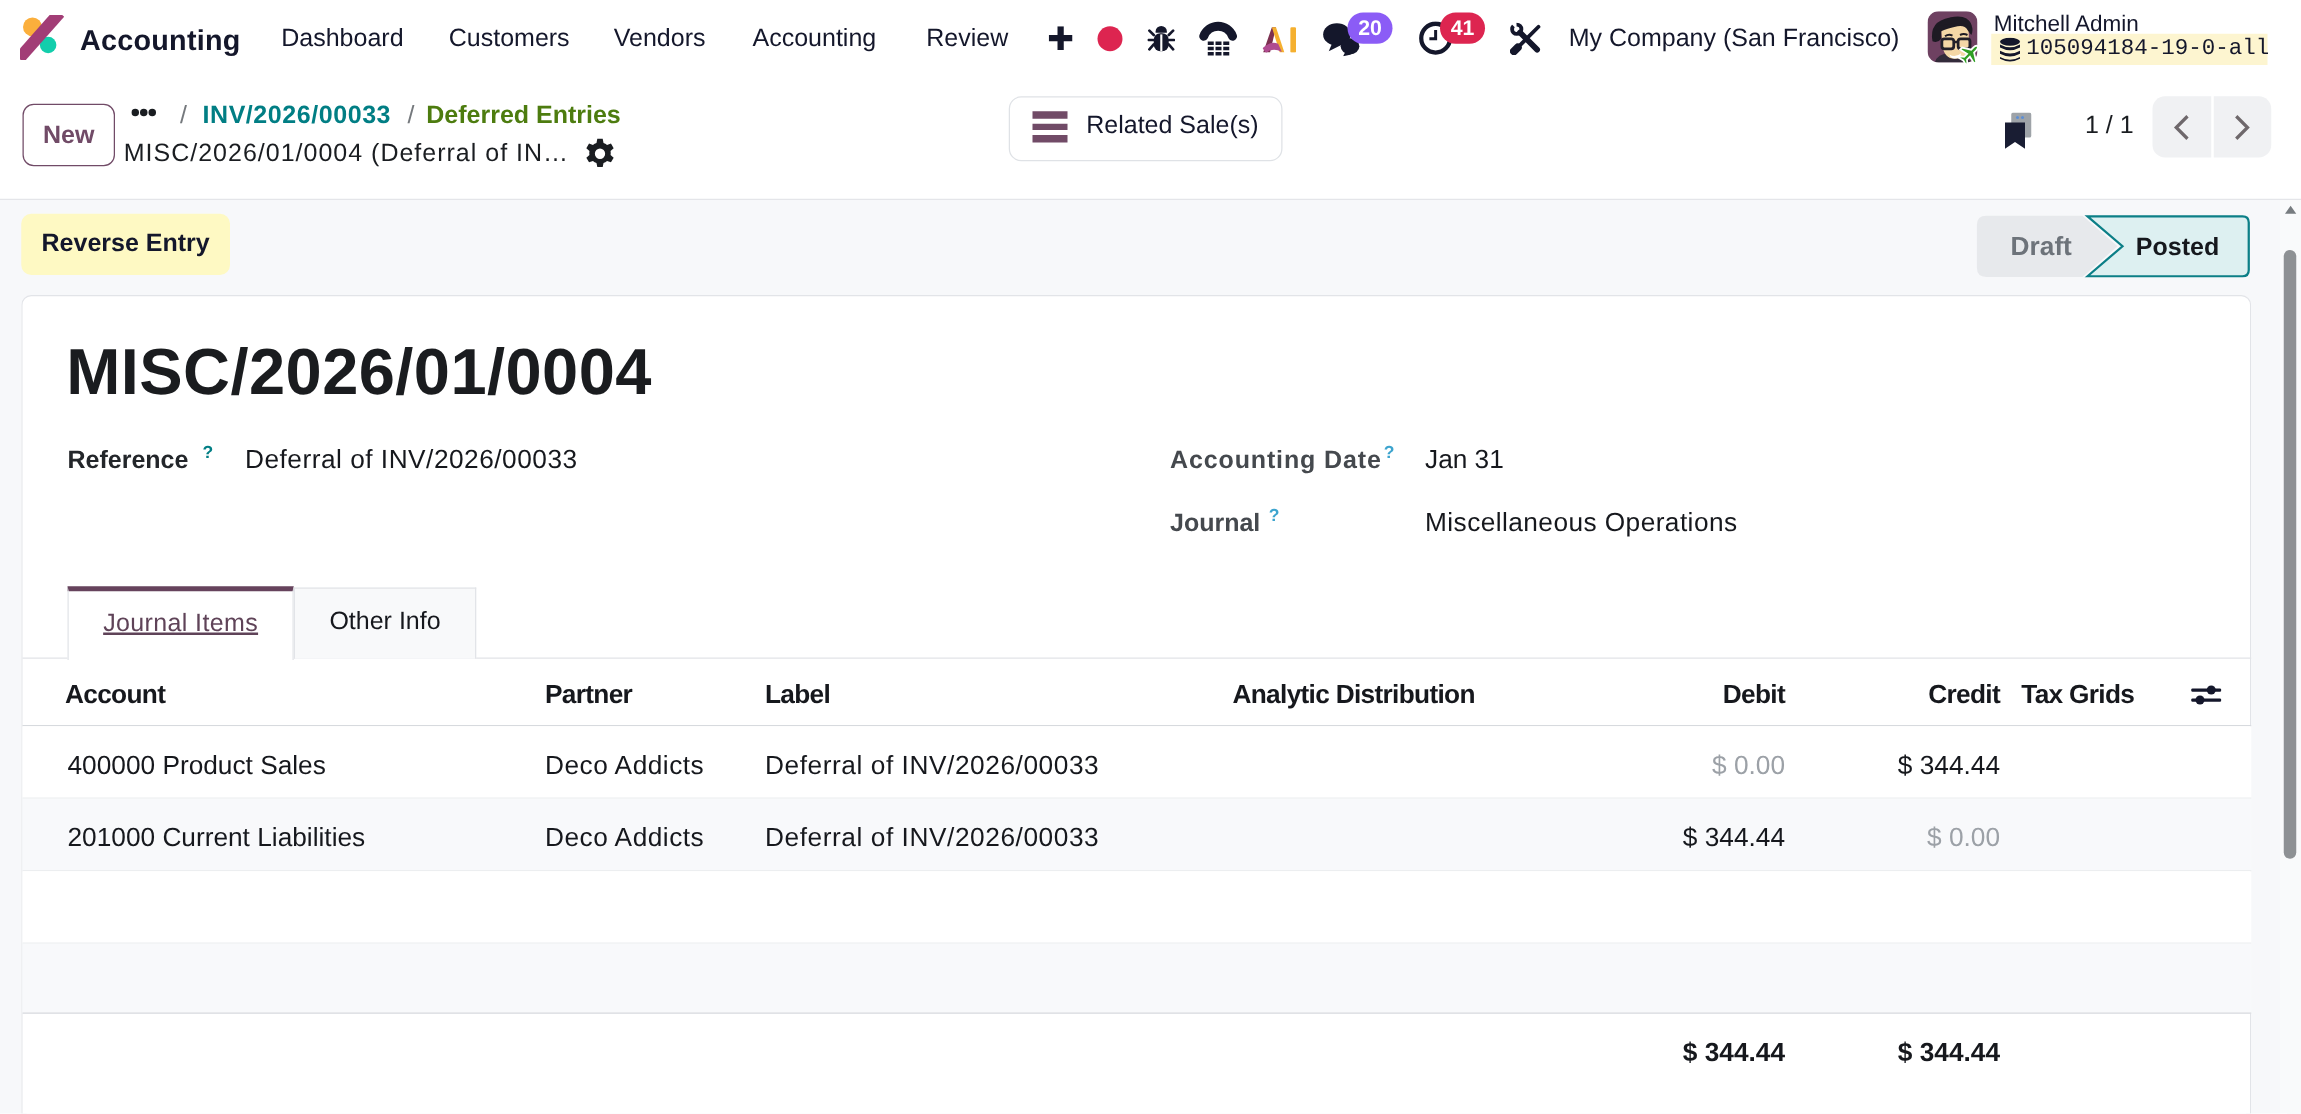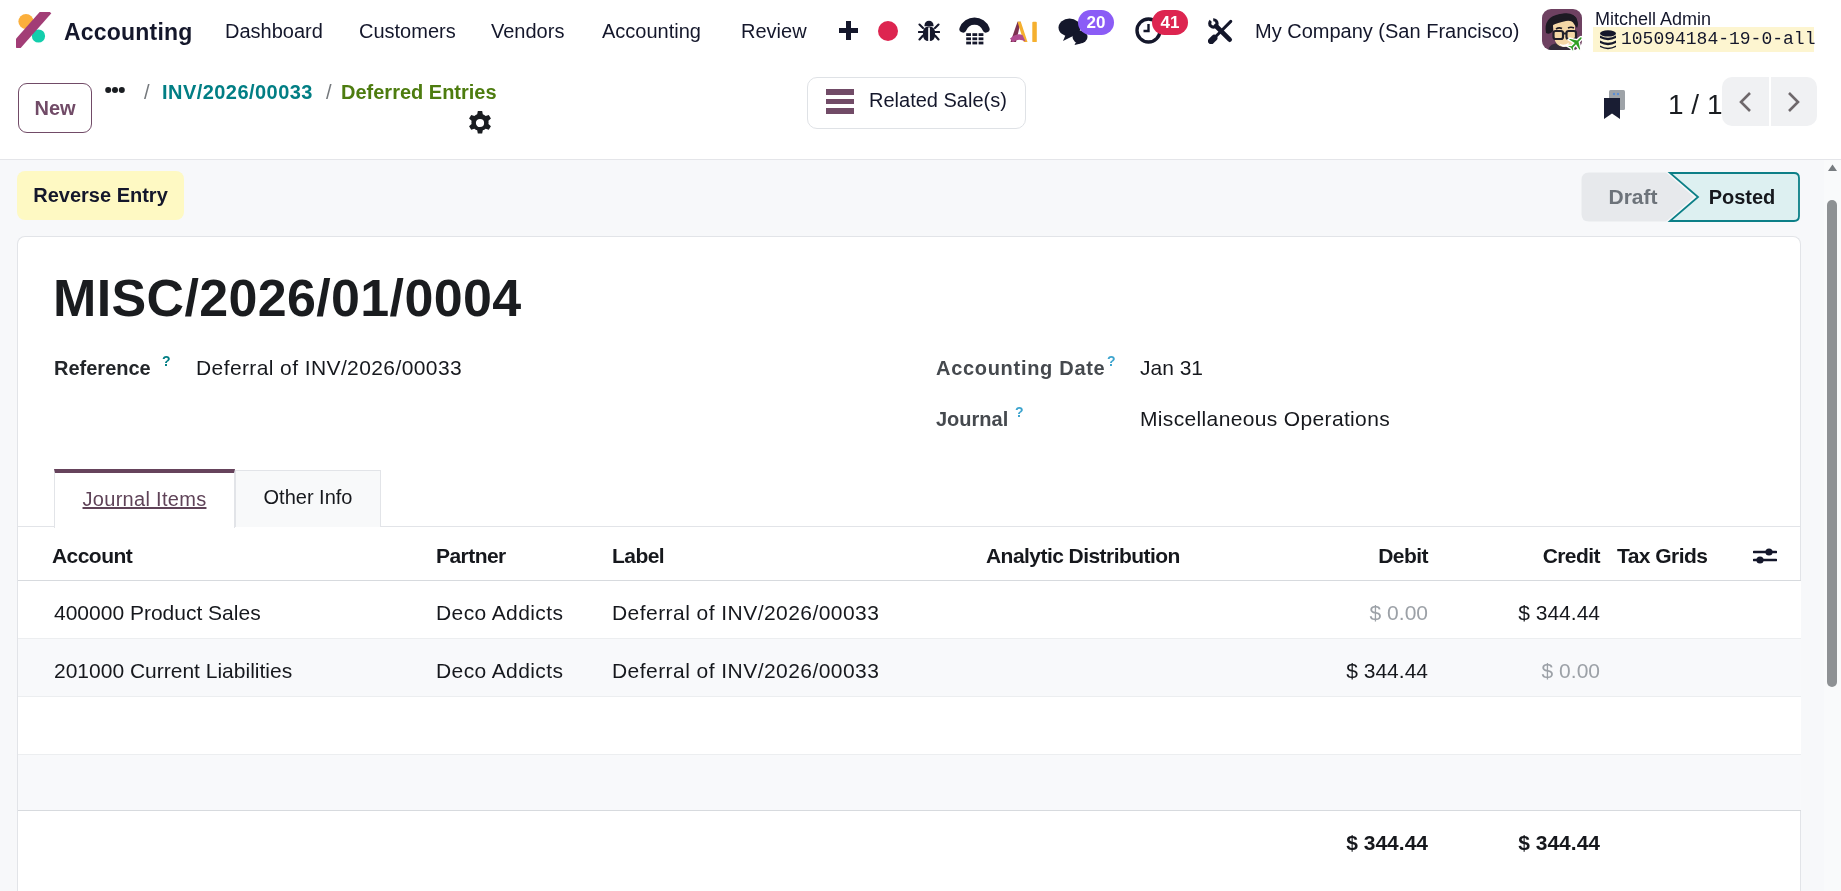--- a/index.html
+++ b/index.html
@@ -132,39 +132,40 @@
     </div>
     <svg class="abs" style="left:105px;top:23px;" width="20" height="10" viewBox="0 0 20 10">
         <circle cx="3.2" cy="5" r="3" fill="#1a1d21"></circle>
         <circle cx="10" cy="5" r="3" fill="#1a1d21"></circle>
         <circle cx="16.8" cy="5" r="3" fill="#1a1d21"></circle>
       </svg>
     <div class="abs" style="left:144px;top:19px;font-size:20px;color:#75797d;">/</div>
     <div class="abs" style="left:162px;top:19px;font-size:20px;font-weight:700;color:#017e84;letter-spacing:0.45px;">INV/2026/00033</div>
     <div class="abs" style="left:326px;top:19px;font-size:20px;color:#75797d;">/</div>
     <div class="abs" style="left:341px;top:19px;font-size:20px;font-weight:700;color:#4d7c0f;">Deferred Entries</div>
+    <div class="abs" style="left:99px;top:50px;font-size:20px;color:#1a1d21;letter-spacing:0.8px;">MISC/2026/01/0004 (Deferral of IN…</div>
     <svg class="abs" style="left:467px;top:48px;" width="26" height="26" viewBox="0 0 24 24">
       <path fill="#1a1d21" d="M10 1 h4 l0.6 3 a8 8 0 0 1 2.6 1.5 l2.9-1 l2 3.4 l-2.3 2 a8 8 0 0 1 0 3 l2.3 2 l-2 3.4 l-2.9-1 a8 8 0 0 1 -2.6 1.5 l-0.6 3 h-4 l-0.6-3 a8 8 0 0 1 -2.6-1.5 l-2.9 1 l-2-3.4 l2.3-2 a8 8 0 0 1 0-3 l-2.3-2 l2-3.4 l2.9 1 a8 8 0 0 1 2.6-1.5 z M12 8.2 a3.8 3.8 0 1 0 0 7.6 a3.8 3.8 0 1 0 0-7.6 Z"></path>
     </svg>
 
     <div class="abs" style="left:807px;top:15px;width:219px;height:52px;background:#fff;border:1px solid #dfe2e6;border-radius:10px;"></div>
     <div class="abs" style="left:826px;top:27px;width:28px;height:26px;">
       <div class="abs" style="left:0;top:0px;width:28px;height:5.5px;background:#714b67;"></div>
       <div class="abs" style="left:0;top:9.5px;width:28px;height:5.5px;background:#714b67;"></div>
       <div class="abs" style="left:0;top:19px;width:28px;height:5.5px;background:#714b67;"></div>
     </div>
     <div class="abs" style="left:869px;top:27px;font-size:20px;color:#14172b;">Related Sale(s)</div>
 
     <svg class="abs" style="left:1604px;top:28px;" width="22" height="30" viewBox="0 0 22 30">
       <rect x="5" y="0" width="16" height="20" rx="1.5" fill="#9ea3a8"></rect>
       <circle cx="10" cy="4" r="1.2" fill="#5c8fd6"></circle>
         <circle cx="14" cy="4" r="1.2" fill="#5c8fd6"></circle>
       <path d="M0 8 h16 v21 l-8-5.5 l-8 5.5 z" fill="#191d33"></path>
     </svg>
-    <div class="abs" style="left:1668px;top:27px;font-size:28px;color:#1a1d21;">1 / 1</div>
+    <div class="abs" style="left:1668px;top:27px;font-size:20px;color:#1a1d21;">1 / 1</div>
     <div class="abs" style="left:1722px;top:15px;width:47px;height:49px;background:#f0f1f3;border-radius:10px 0 0 10px;"></div>
     <div class="abs" style="left:1771px;top:15px;width:46px;height:49px;background:#f0f1f3;border-radius:0 10px 10px 0;"></div>
     <svg class="abs" style="left:1739px;top:29px;" width="13" height="22" viewBox="0 0 13 22">
         <path d="M11 2 L2 11 L11 20" stroke="#6e686b" stroke-width="2.6" fill="none"></path>
       </svg>
     <svg class="abs" style="left:1787px;top:29px;" width="13" height="22" viewBox="0 0 13 22">
         <path d="M2 2 L11 11 L2 20" stroke="#6e686b" stroke-width="2.6" fill="none"></path>
       </svg>
   </div>
 

